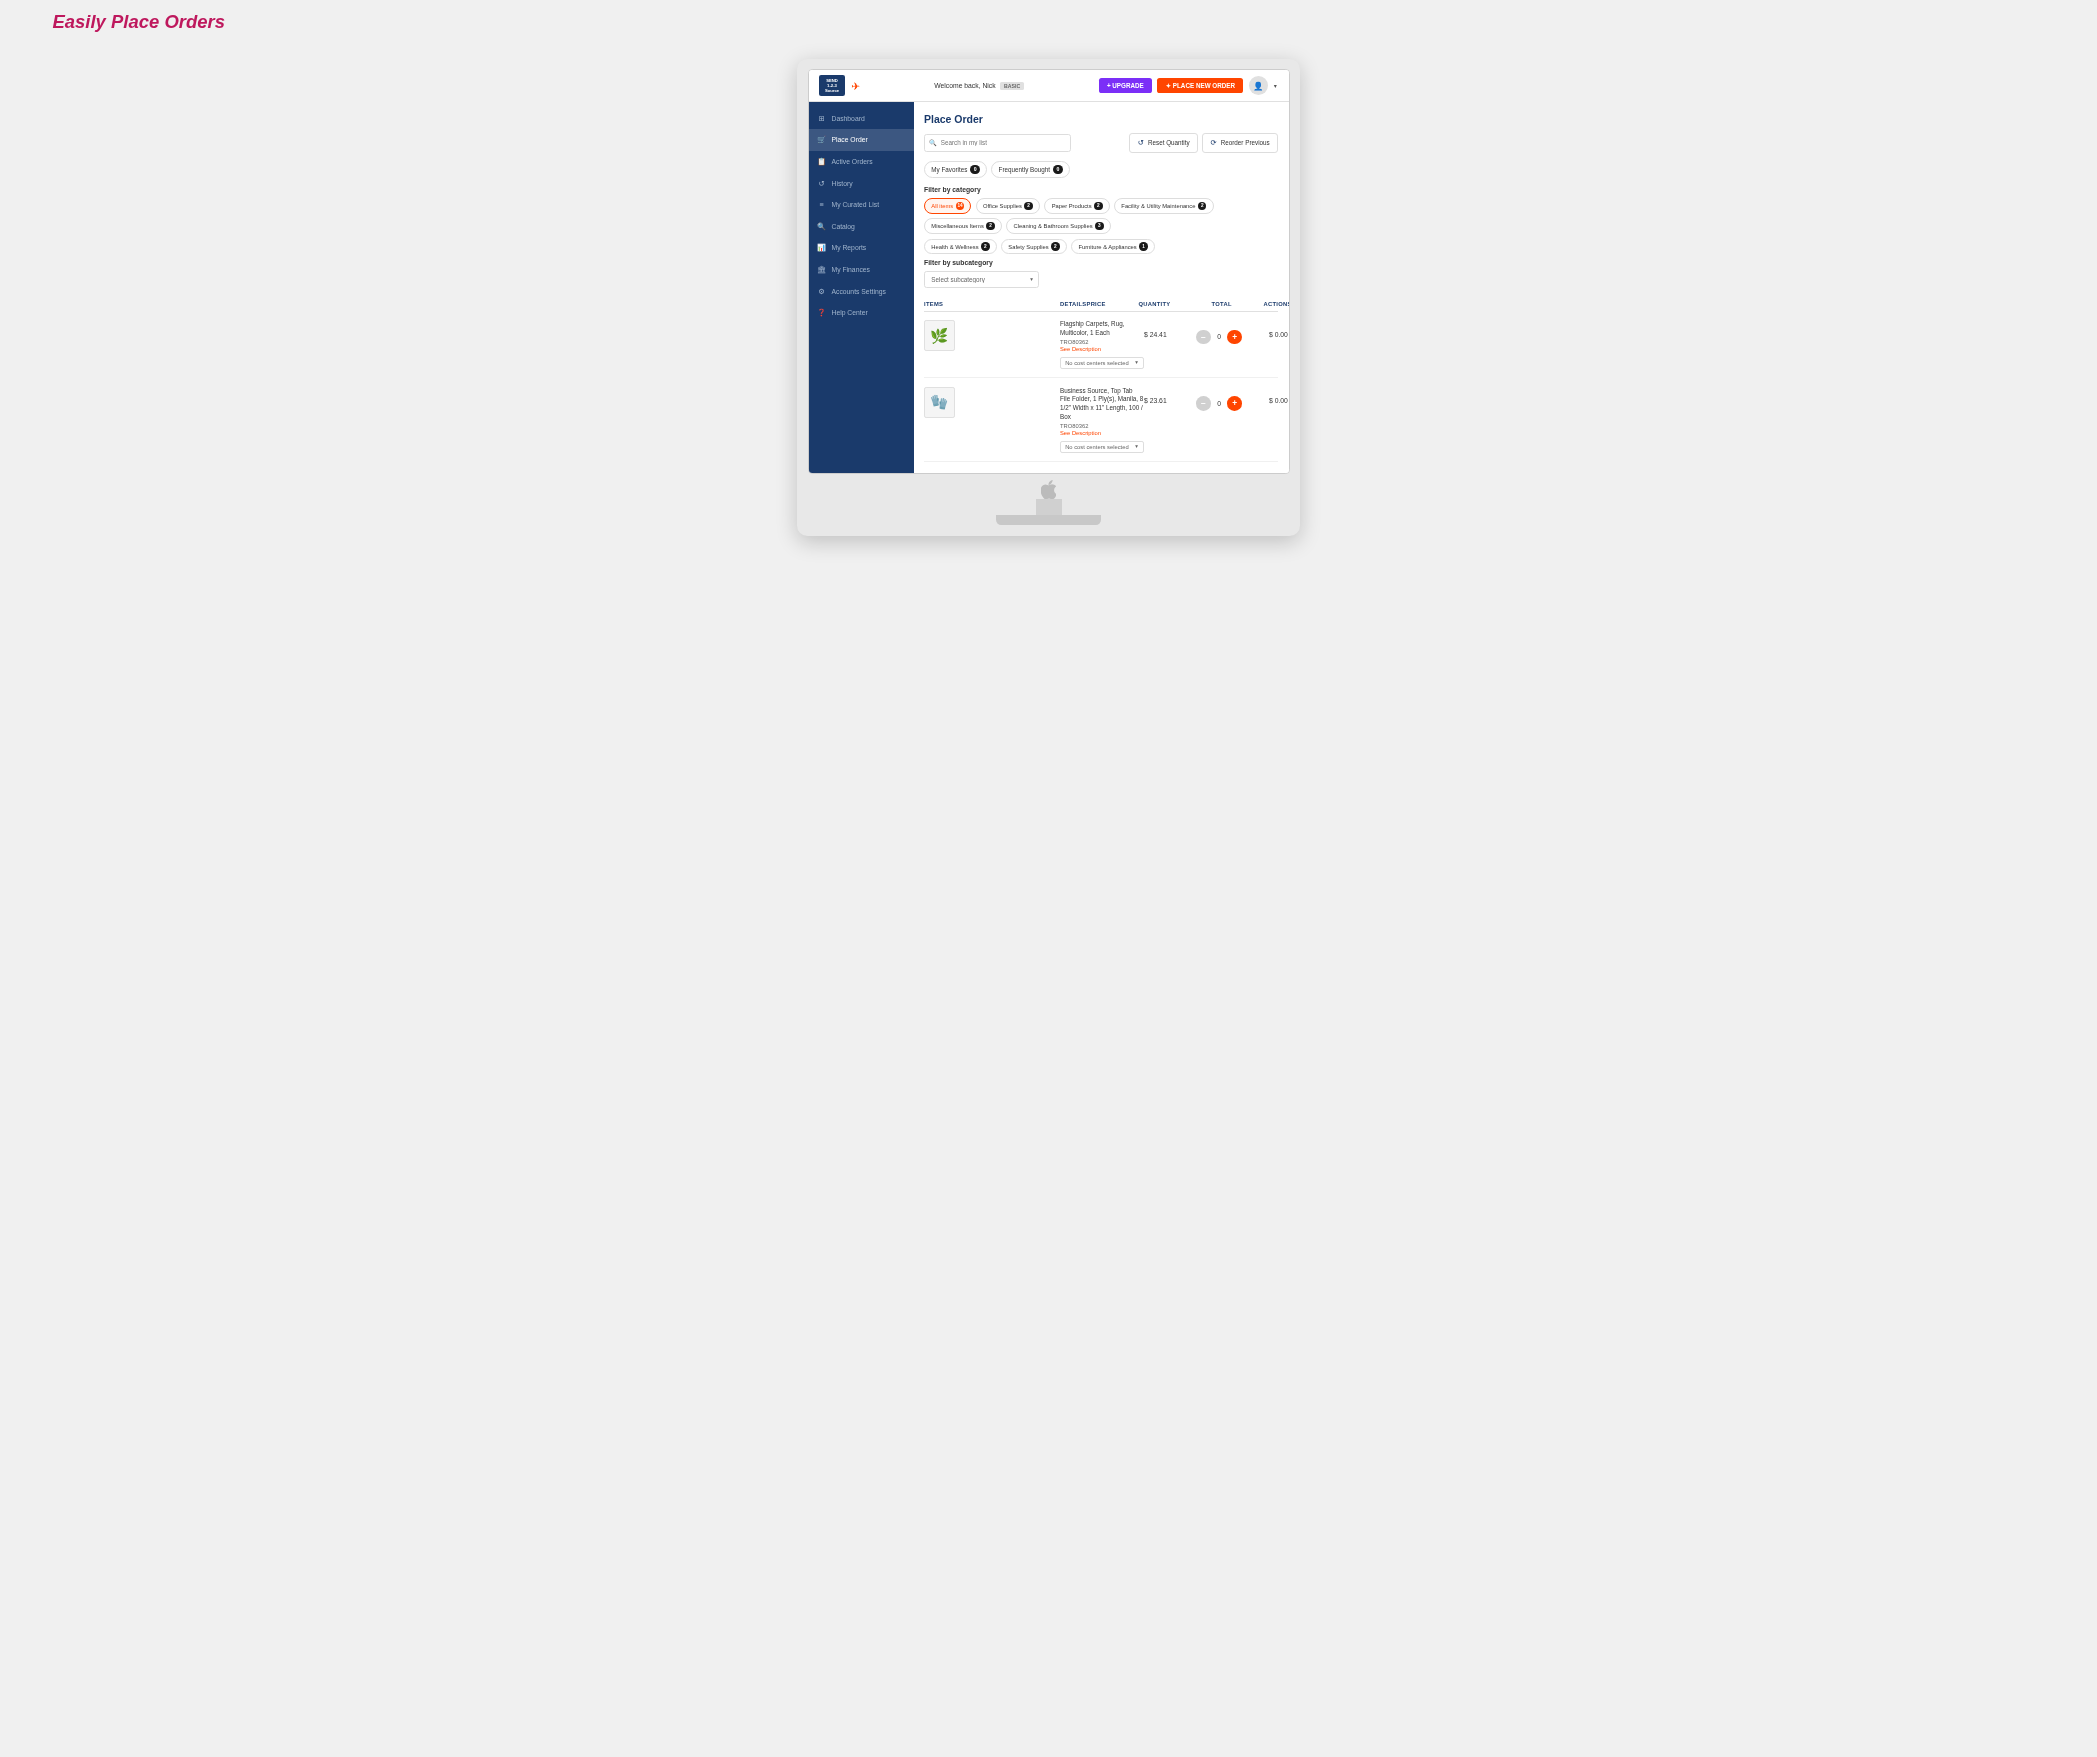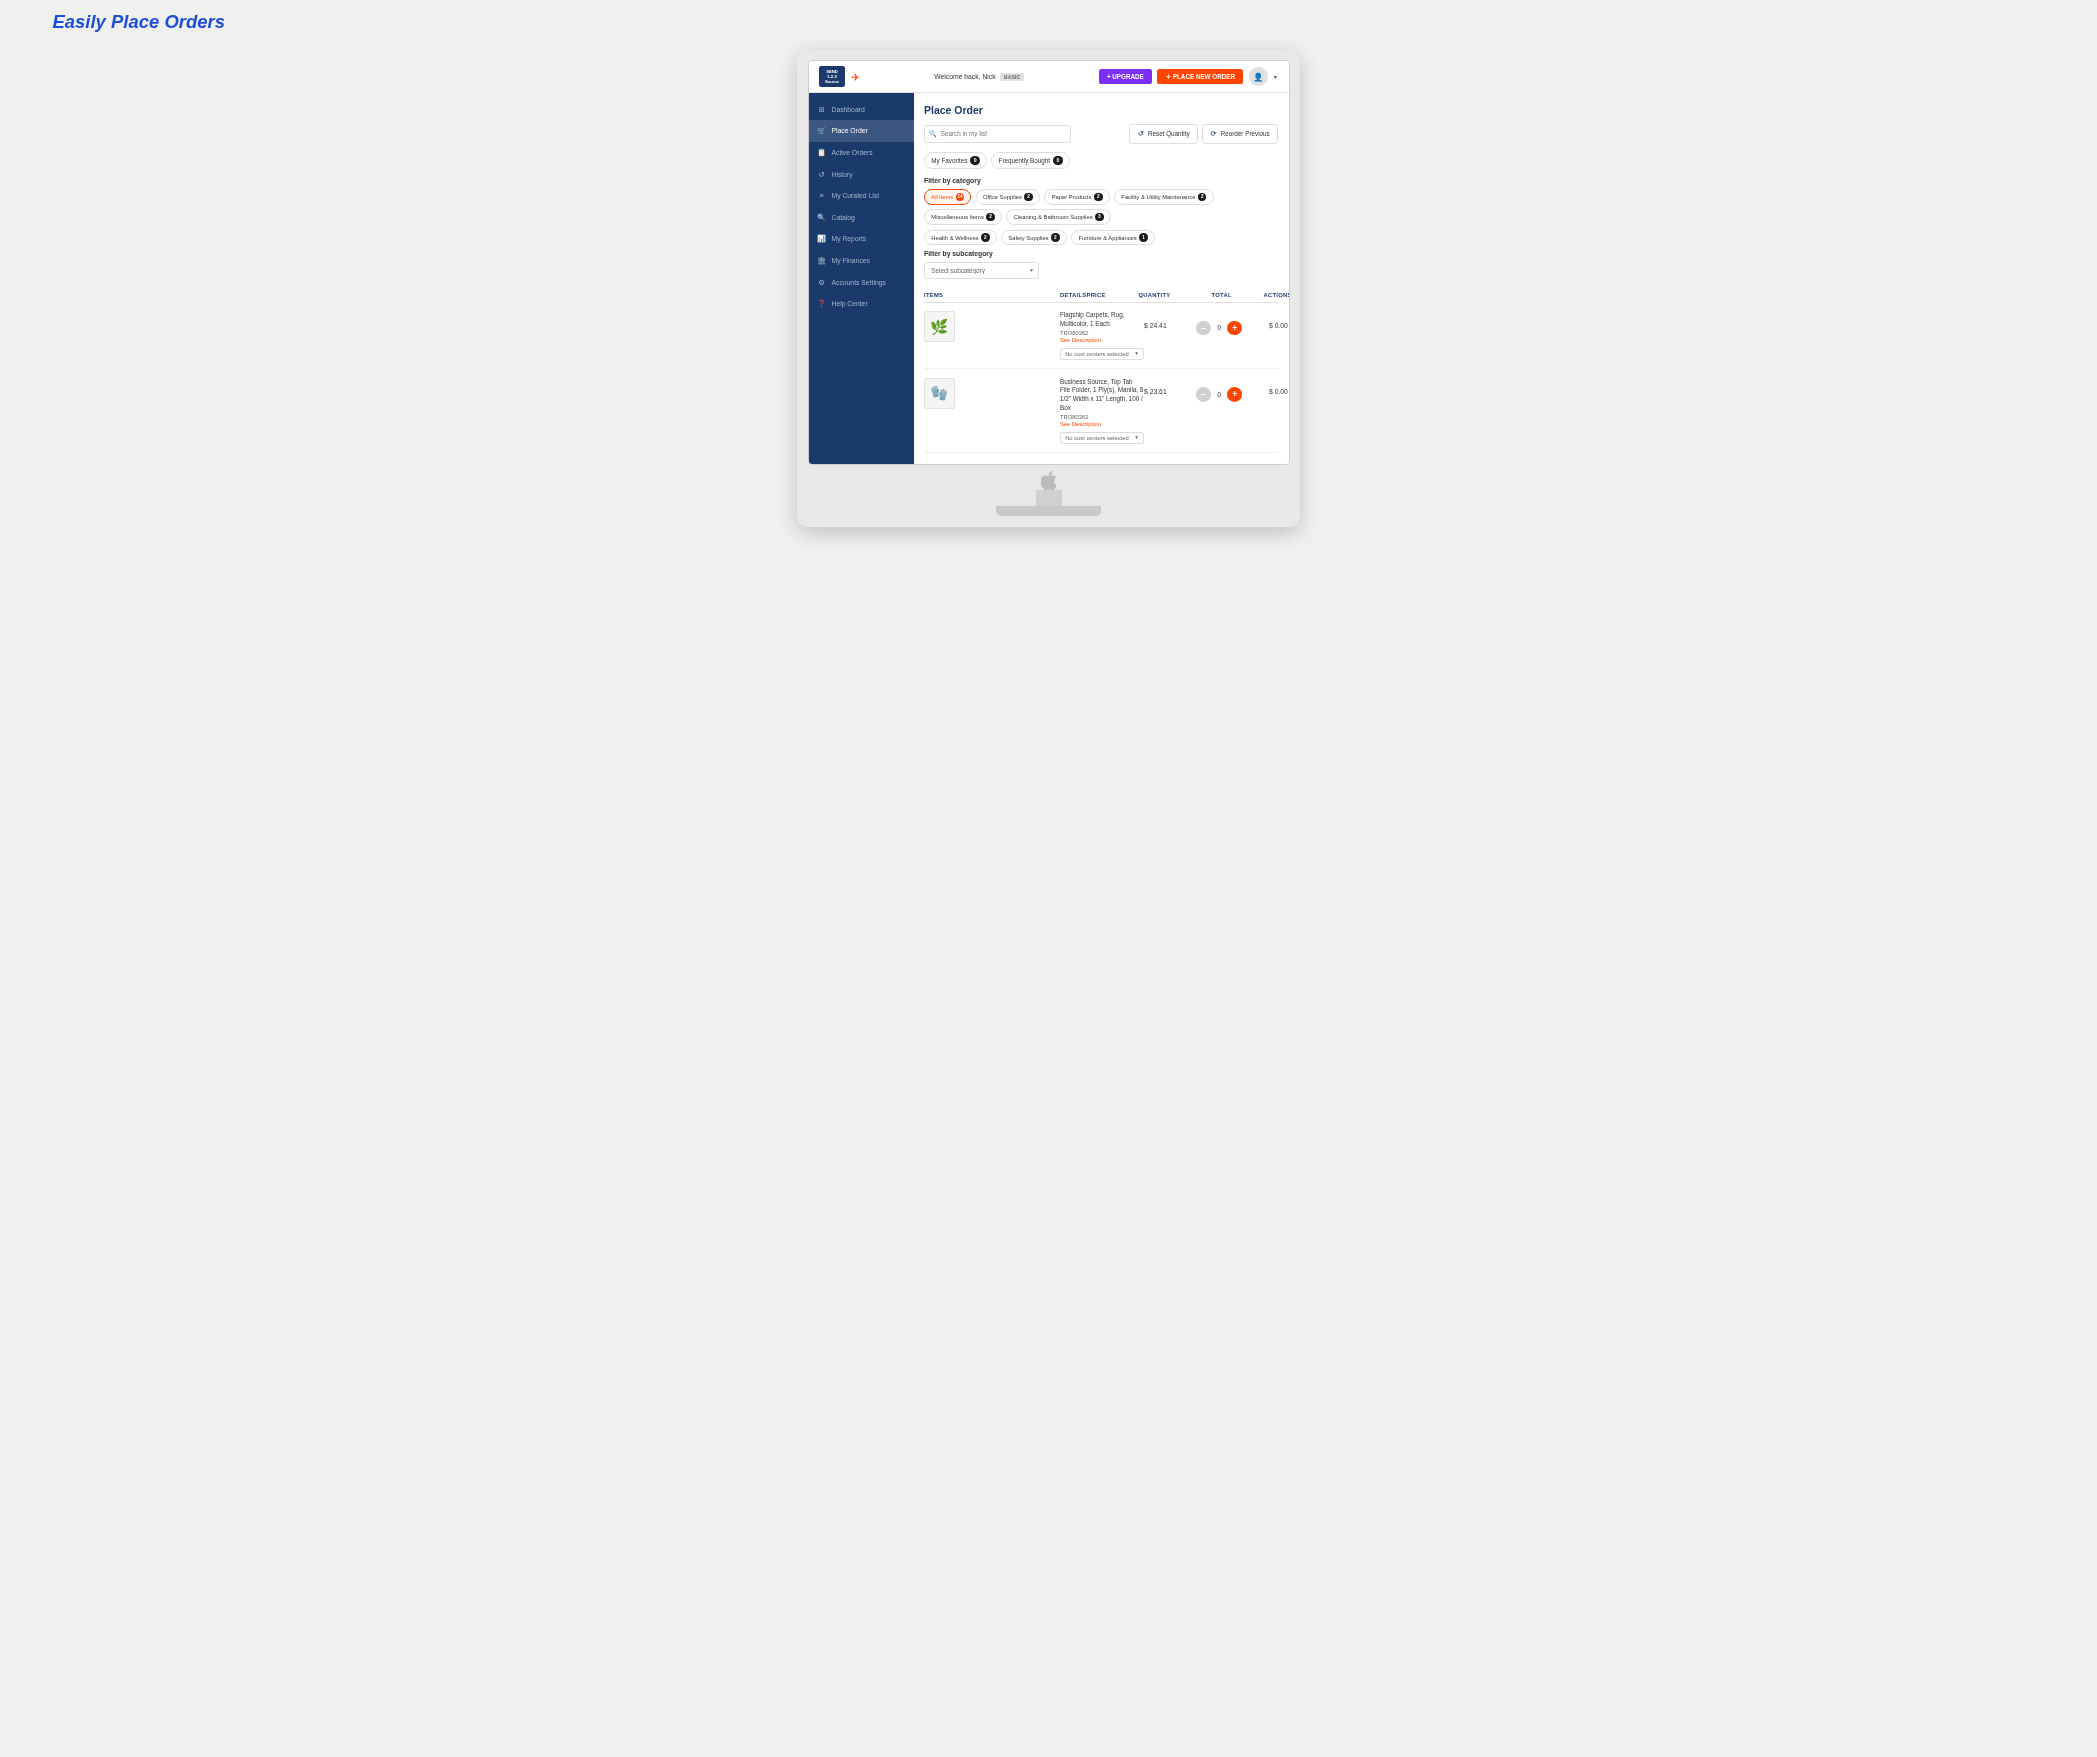--- a/index.html
+++ b/index.html
@@ -9,23 +9,23 @@
       min-height: 100vh;
       display: flex;
       flex-direction: column;
       align-items: center;
       padding: 10.5px;
     }
 
     .page-headline {
       font-size: 2.2rem;
       font-weight: 900;
-      color: #1d4ed8;
+      color: #be185d;
       font-style: italic;
-      margin-bottom: 17px;
+      margin-bottom: 26px;
       align-self: flex-start;
       margin-left: 42px;
     }
 
     .monitor-wrapper {
       background: #e8e8e8;
       border-radius: 10.5px;
       padding: 10.5px;
       width: 503px;
       box-shadow: 0 5.2px 21px rgba(0,0,0,0.2);

